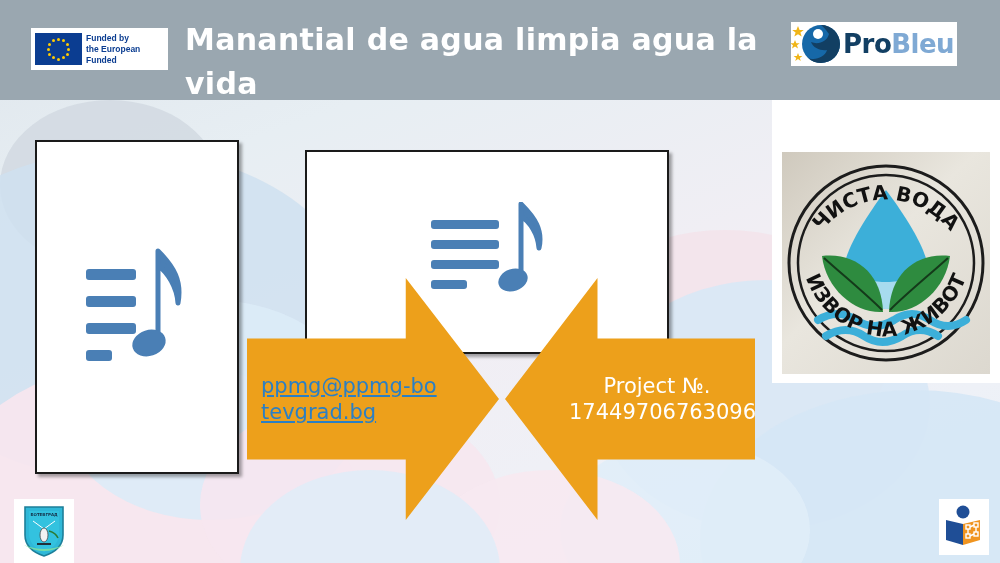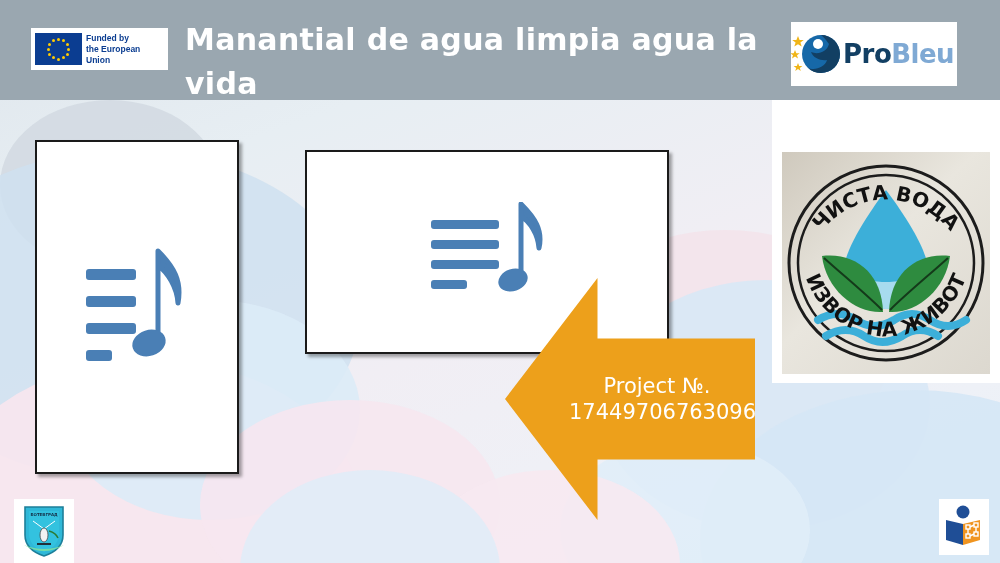--- a/index.html
+++ b/index.html
@@ -50,21 +50,21 @@
   #eu-flag .star{
     position:absolute;width:3px;height:3px;background:#ffcc00;border-radius:50%;
   }
   #eu-text{
     margin-left:4px;color:#0b3d91;font-size:8.5px;line-height:11px;font-weight:bold;
     font-family:"Liberation Sans",sans-serif;
   }
 
   
   #probleu-logo{
-    position:absolute;left:791px;top:22px;width:166px;height:64px;
+    position:absolute;left:791px;top:22px;width:166px;height:44px;
     background:#ffffff;display:flex;align-items:center;
   }
   #pb-mark{position:relative;width:52px;height:52px;flex:0 0 auto;}
   #pb-text{font-size:26px;font-weight:bold;letter-spacing:-.5px;line-height:1;}
   .pb-pro{color:#123f63;}
   .pb-bleu{color:#7fa9d4;}
 
   
   #white-panel{
     position:absolute;left:772px;top:100px;width:228px;height:283px;background:#ffffff;
@@ -182,20 +182,23 @@
     <svg width="140" height="100" viewBox="0 0 140 100">
       <rect x="14" y="18" width="68" height="9" rx="3" fill="#4a7fb5"></rect>
       <rect x="14" y="38" width="68" height="9" rx="3" fill="#4a7fb5"></rect>
       <rect x="14" y="58" width="68" height="9" rx="3" fill="#4a7fb5"></rect>
       <rect x="14" y="78" width="36" height="9" rx="3" fill="#4a7fb5"></rect>
       <path d="M104 2 L104 74 M104 2 C118 16 126 28 122 46 C121 32 113 20 104 14 Z" fill="#4a7fb5" stroke="#4a7fb5" stroke-width="5" stroke-linejoin="round"></path>
       <ellipse cx="96" cy="78" rx="15" ry="11" transform="rotate(-18 96 78)" fill="#4a7fb5"></ellipse>
     </svg>
   </div>
 
+  <div id="arrow-left">
+    <div class="alabel">ppmg@ppmg-botevgrad.bg</div>
+  </div>
 
   <div id="arrow-right">
     <div class="alabel">Project №. 174497067630969</div>
   </div>
 
   <div id="header"></div>
 
   <div id="title">Manantial de agua limpia agua la vida</div>
 
   <div id="eu-logo">
@@ -208,21 +211,21 @@
         <div class="star" style="left: 27px; top: 23.1603px;"></div>
         <div class="star" style="left: 22px; top: 24.5px;"></div>
         <div class="star" style="left: 17px; top: 23.1603px;"></div>
         <div class="star" style="left: 13.3397px; top: 19.5px;"></div>
         <div class="star" style="left: 12px; top: 14.5px;"></div>
         <div class="star" style="left: 13.3397px; top: 9.5px;"></div>
         <div class="star" style="left: 17px; top: 5.83975px;"></div>
       </div>
     <div id="eu-text">
       <div>Funded by</div>
-      <div>the European Union</div>
+      <div>the European Funded</div>
     </div>
   </div>
 
   <div id="probleu-logo">
     <div id="pb-mark">
       <svg width="52" height="52" viewBox="0 0 52 52">
         <g fill="#f0b518">
           <polygon points="7,8 8.6,12 12.8,12 9.4,14.6 10.7,18.6 7,16.2 3.3,18.6 4.6,14.6 1.2,12 5.4,12"></polygon>
           <polygon points="4,22 5.3,25.2 8.7,25.2 6,27.3 7,30.5 4,28.6 1,30.5 2,27.3 -0.7,25.2 2.7,25.2"></polygon>
           <polygon points="7,35 8.2,38 11.4,38 8.8,39.9 9.8,43 7,41.1 4.2,43 5.2,39.9 2.6,38 5.8,38"></polygon>

